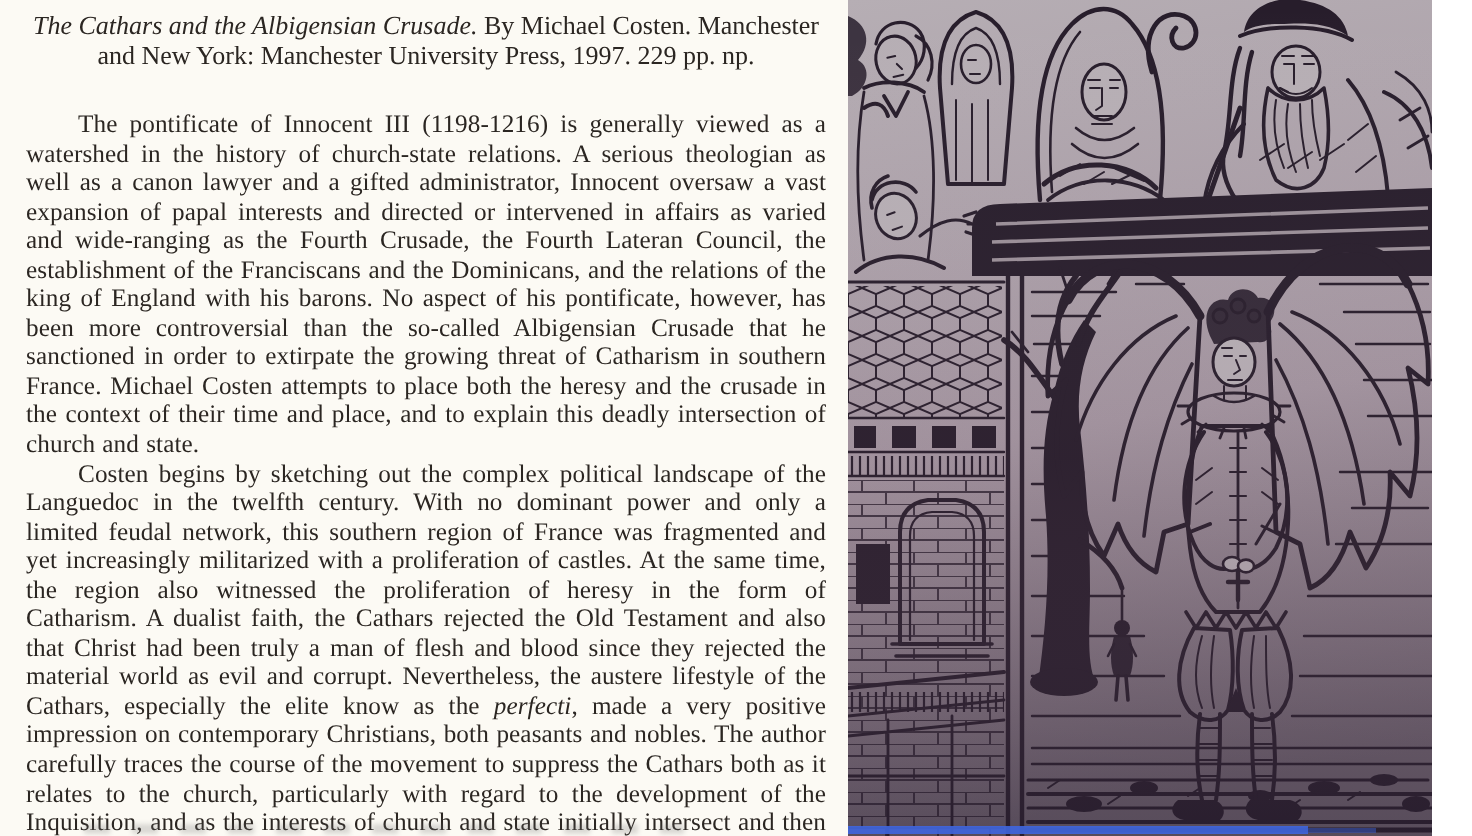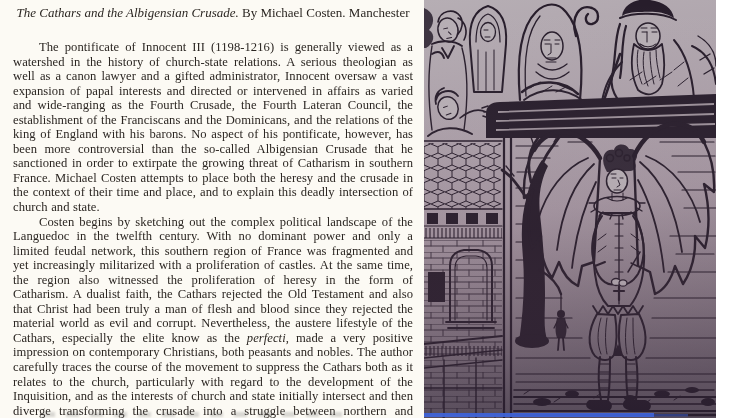--- a/index.html
+++ b/index.html
@@ -27,20 +27,21 @@
   .face{fill:#b6aeb4;stroke:var(--woodcut_ink)}
 </style>
 </head>
 <body>
 
 <div class="screen">
 
   <div class="review-text">
     <div class="heading">
       <div><span class="bk">The Cathars and the Albigensian Crusade.</span><span>  By Michael Costen.  Manchester</span></div>
+      <div>and New York: Manchester University Press, 1997.  229 pp.  np.</div>
     </div>
     <p class="para">The pontificate of Innocent III (1198-1216) is generally viewed as a watershed in the history of church-state relations.  A serious theologian as well as a canon lawyer and a gifted administrator, Innocent oversaw a vast expansion of papal interests and directed or intervened in affairs as varied and wide-ranging as the Fourth Crusade, the Fourth Lateran Council, the establishment of the Franciscans and the Dominicans, and the relations of the king of England with his barons.  No aspect of his pontificate, however, has been more controversial than the so-called Albigensian Crusade that he sanctioned in order to extirpate the growing threat of Catharism in southern France.  Michael Costen attempts to place both the heresy and the crusade in the context of their time and place, and to explain this deadly intersection of church and state.</p>
     <p class="para"><span>Costen begins by sketching out the complex political landscape of the Languedoc in the twelfth century.  With no dominant power and only a limited feudal network, this southern region of France was fragmented and yet increasingly militarized with a proliferation of castles.  At the same time, the region also witnessed the proliferation of heresy in the form of Catharism.  A dualist faith, the Cathars rejected the Old Testament and also that Christ had been truly a man of flesh and blood since they rejected the material world as evil and corrupt.  Nevertheless, the austere lifestyle of the Cathars, especially the elite know as the </span><span class="it">perfecti</span><span>, made a very positive impression on contemporary Christians, both peasants and nobles.  The author carefully traces the course of the movement to suppress the Cathars both as it relates to the church, particularly with regard to the development of the Inquisition, and as the interests of church and state initially intersect and then diverge transforming the crusade into a struggle between northern and southern France.</span></p>
     <div class="ghost-line"></div>
   </div>
 
   <div class="illustration" role="img" aria-label="Medieval woodcut photograph: a bat-winged demon with ruff collar stands before onlookers behind a dark parapet; castle wall with honeycomb masonry at left; bare tree with a hanged figure behind">
   <svg width="292" height="418" viewBox="0 0 292 418" xmlns="http://www.w3.org/2000/svg">
     <defs>
       <linearGradient id="paperGrad" x1="0" y1="0" x2="0.12" y2="1">

